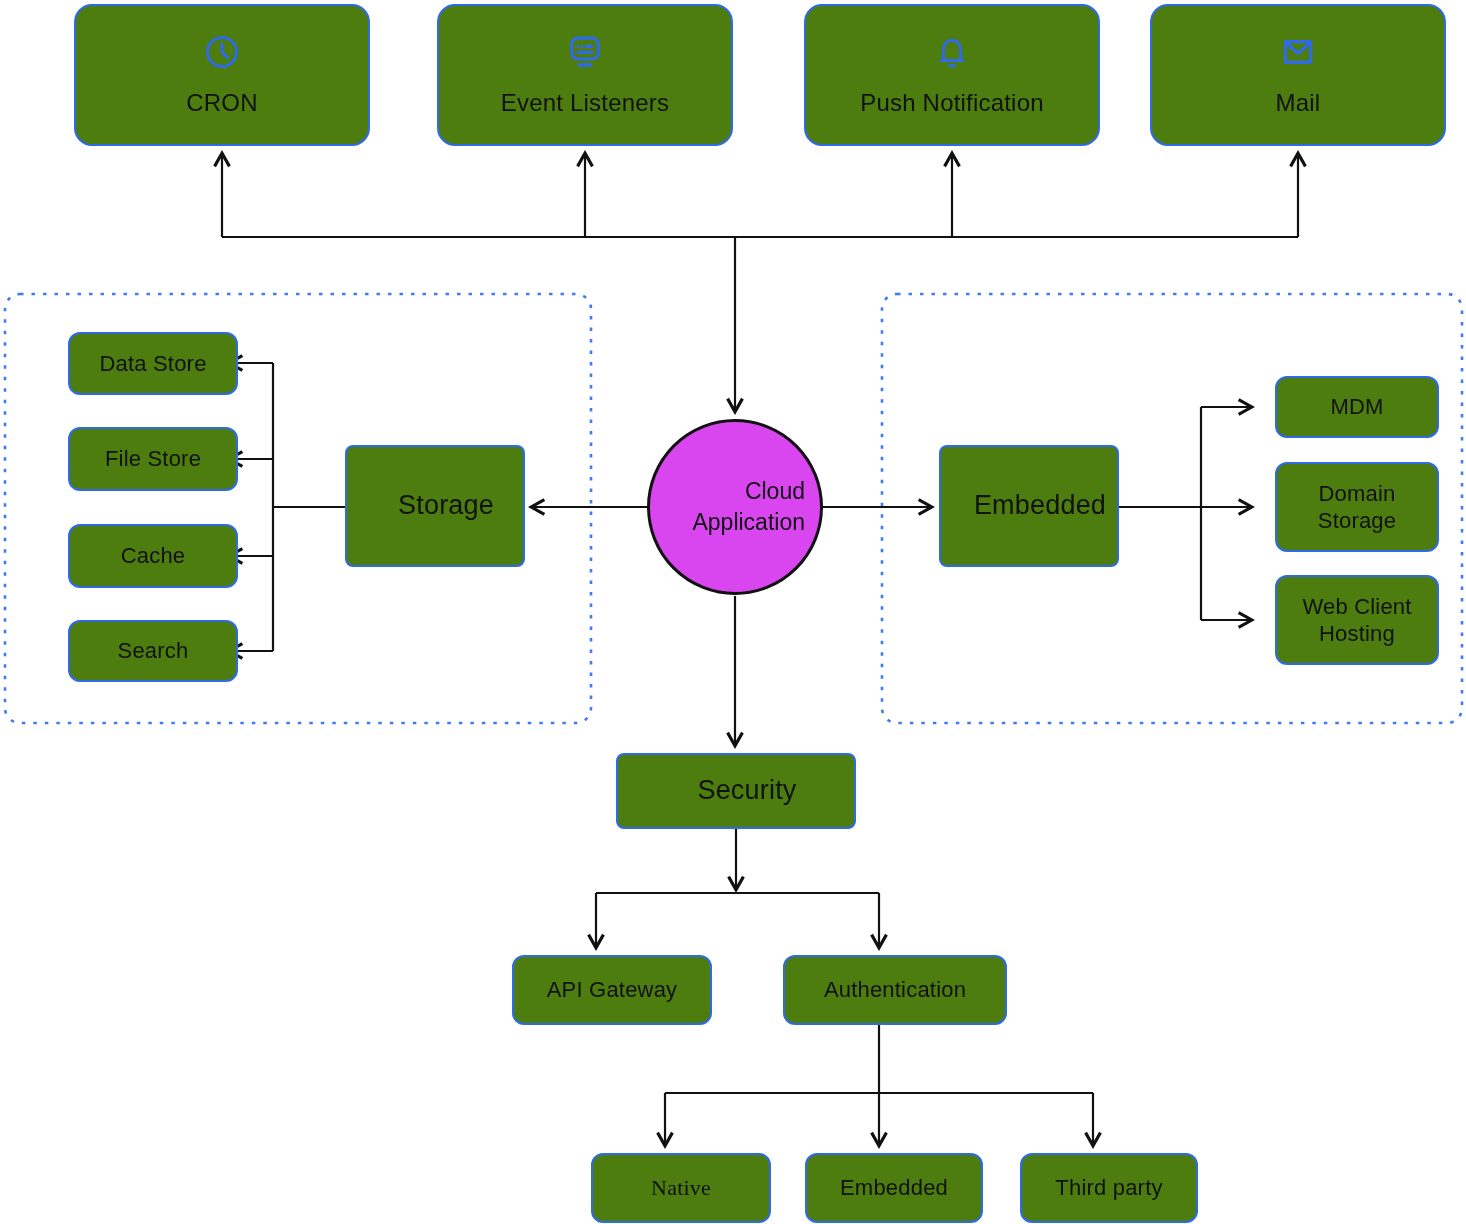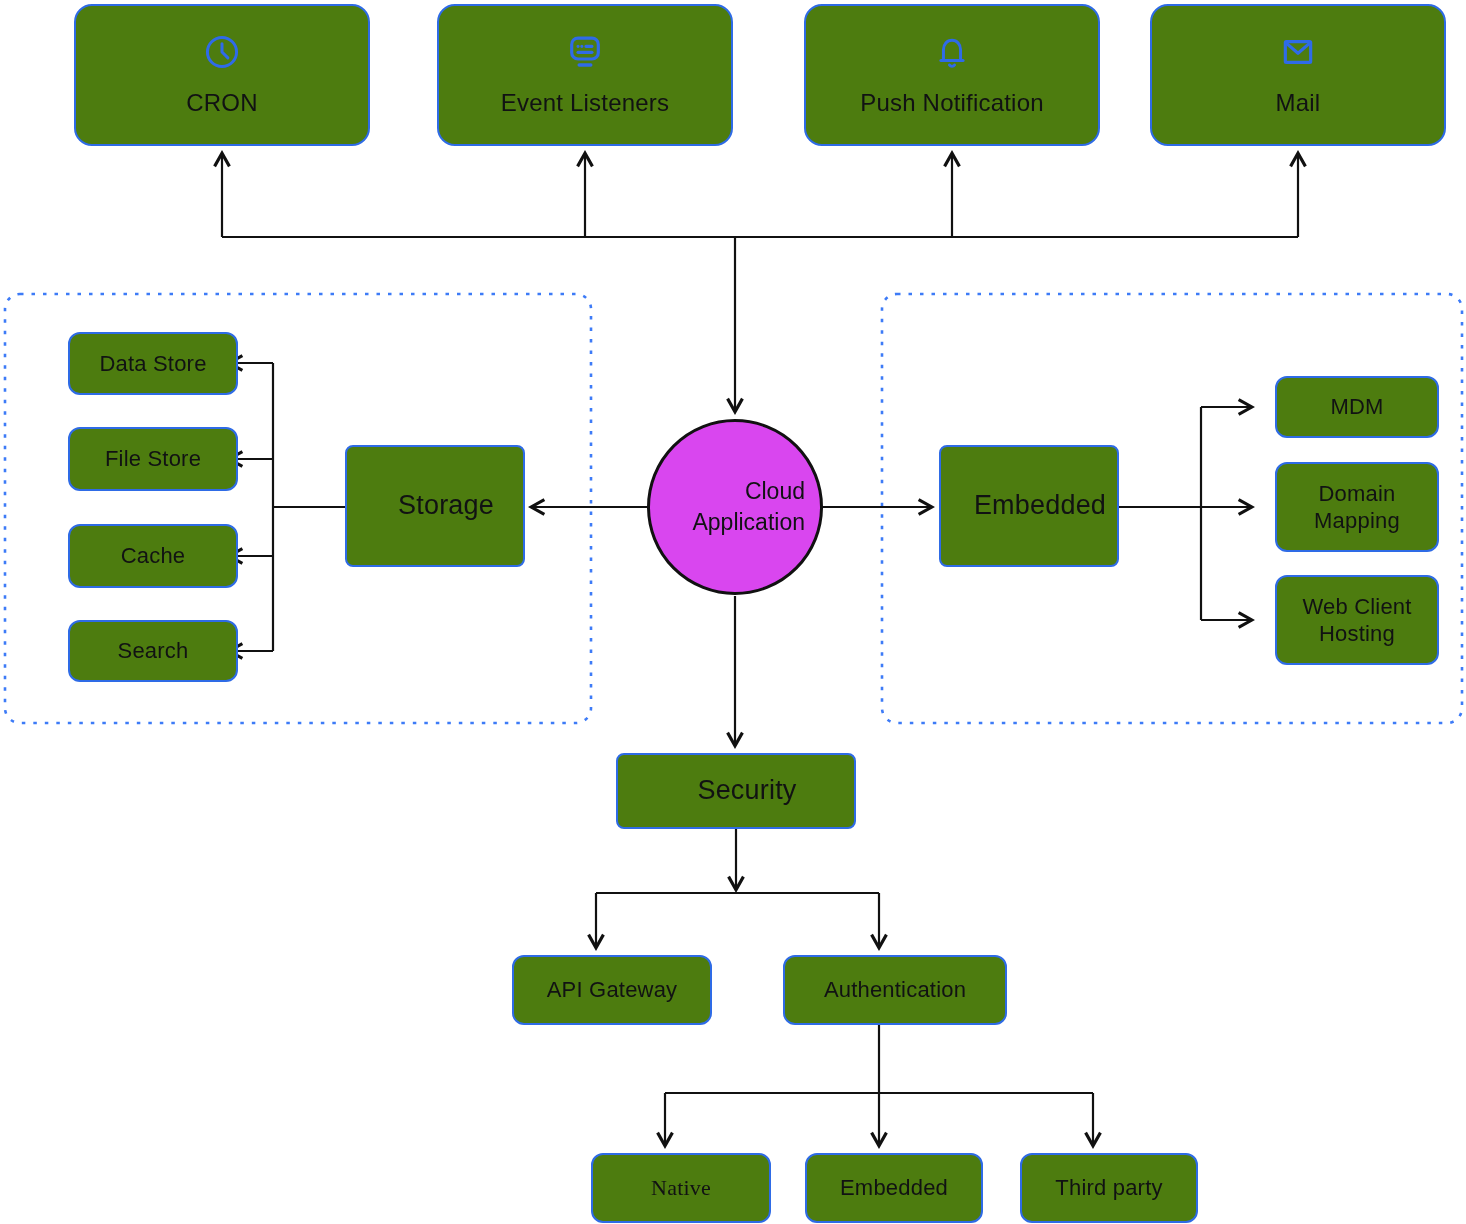--- a/index.html
+++ b/index.html
@@ -147,21 +147,21 @@
     <span>Search</span>
   </div>
 
   <div class="node md" style="left:939px;top:445px;width:180px;height:122px;">
     <span>Embedded</span>
   </div>
   <div class="node pill" style="left:1259px;top:376px;width:164px;height:62px;">
     <span>MDM</span>
   </div>
   <div class="node pill" style="left:1259px;top:462px;width:164px;height:90px;padding:0 14px;">
-    <span>Domain Mapping</span>
+    <span>Domain Storage</span>
   </div>
   <div class="node pill" style="left:1259px;top:575px;width:164px;height:90px;padding:0 14px;">
     <span>Web Client Hosting</span>
   </div>
 
   <div class="node md" style="left:616px;top:753px;width:240px;height:76px;">
     <span>Security</span>
   </div>
   <div class="node pill" style="left:496px;top:955px;width:200px;height:70px;">
     <span>API Gateway</span>

